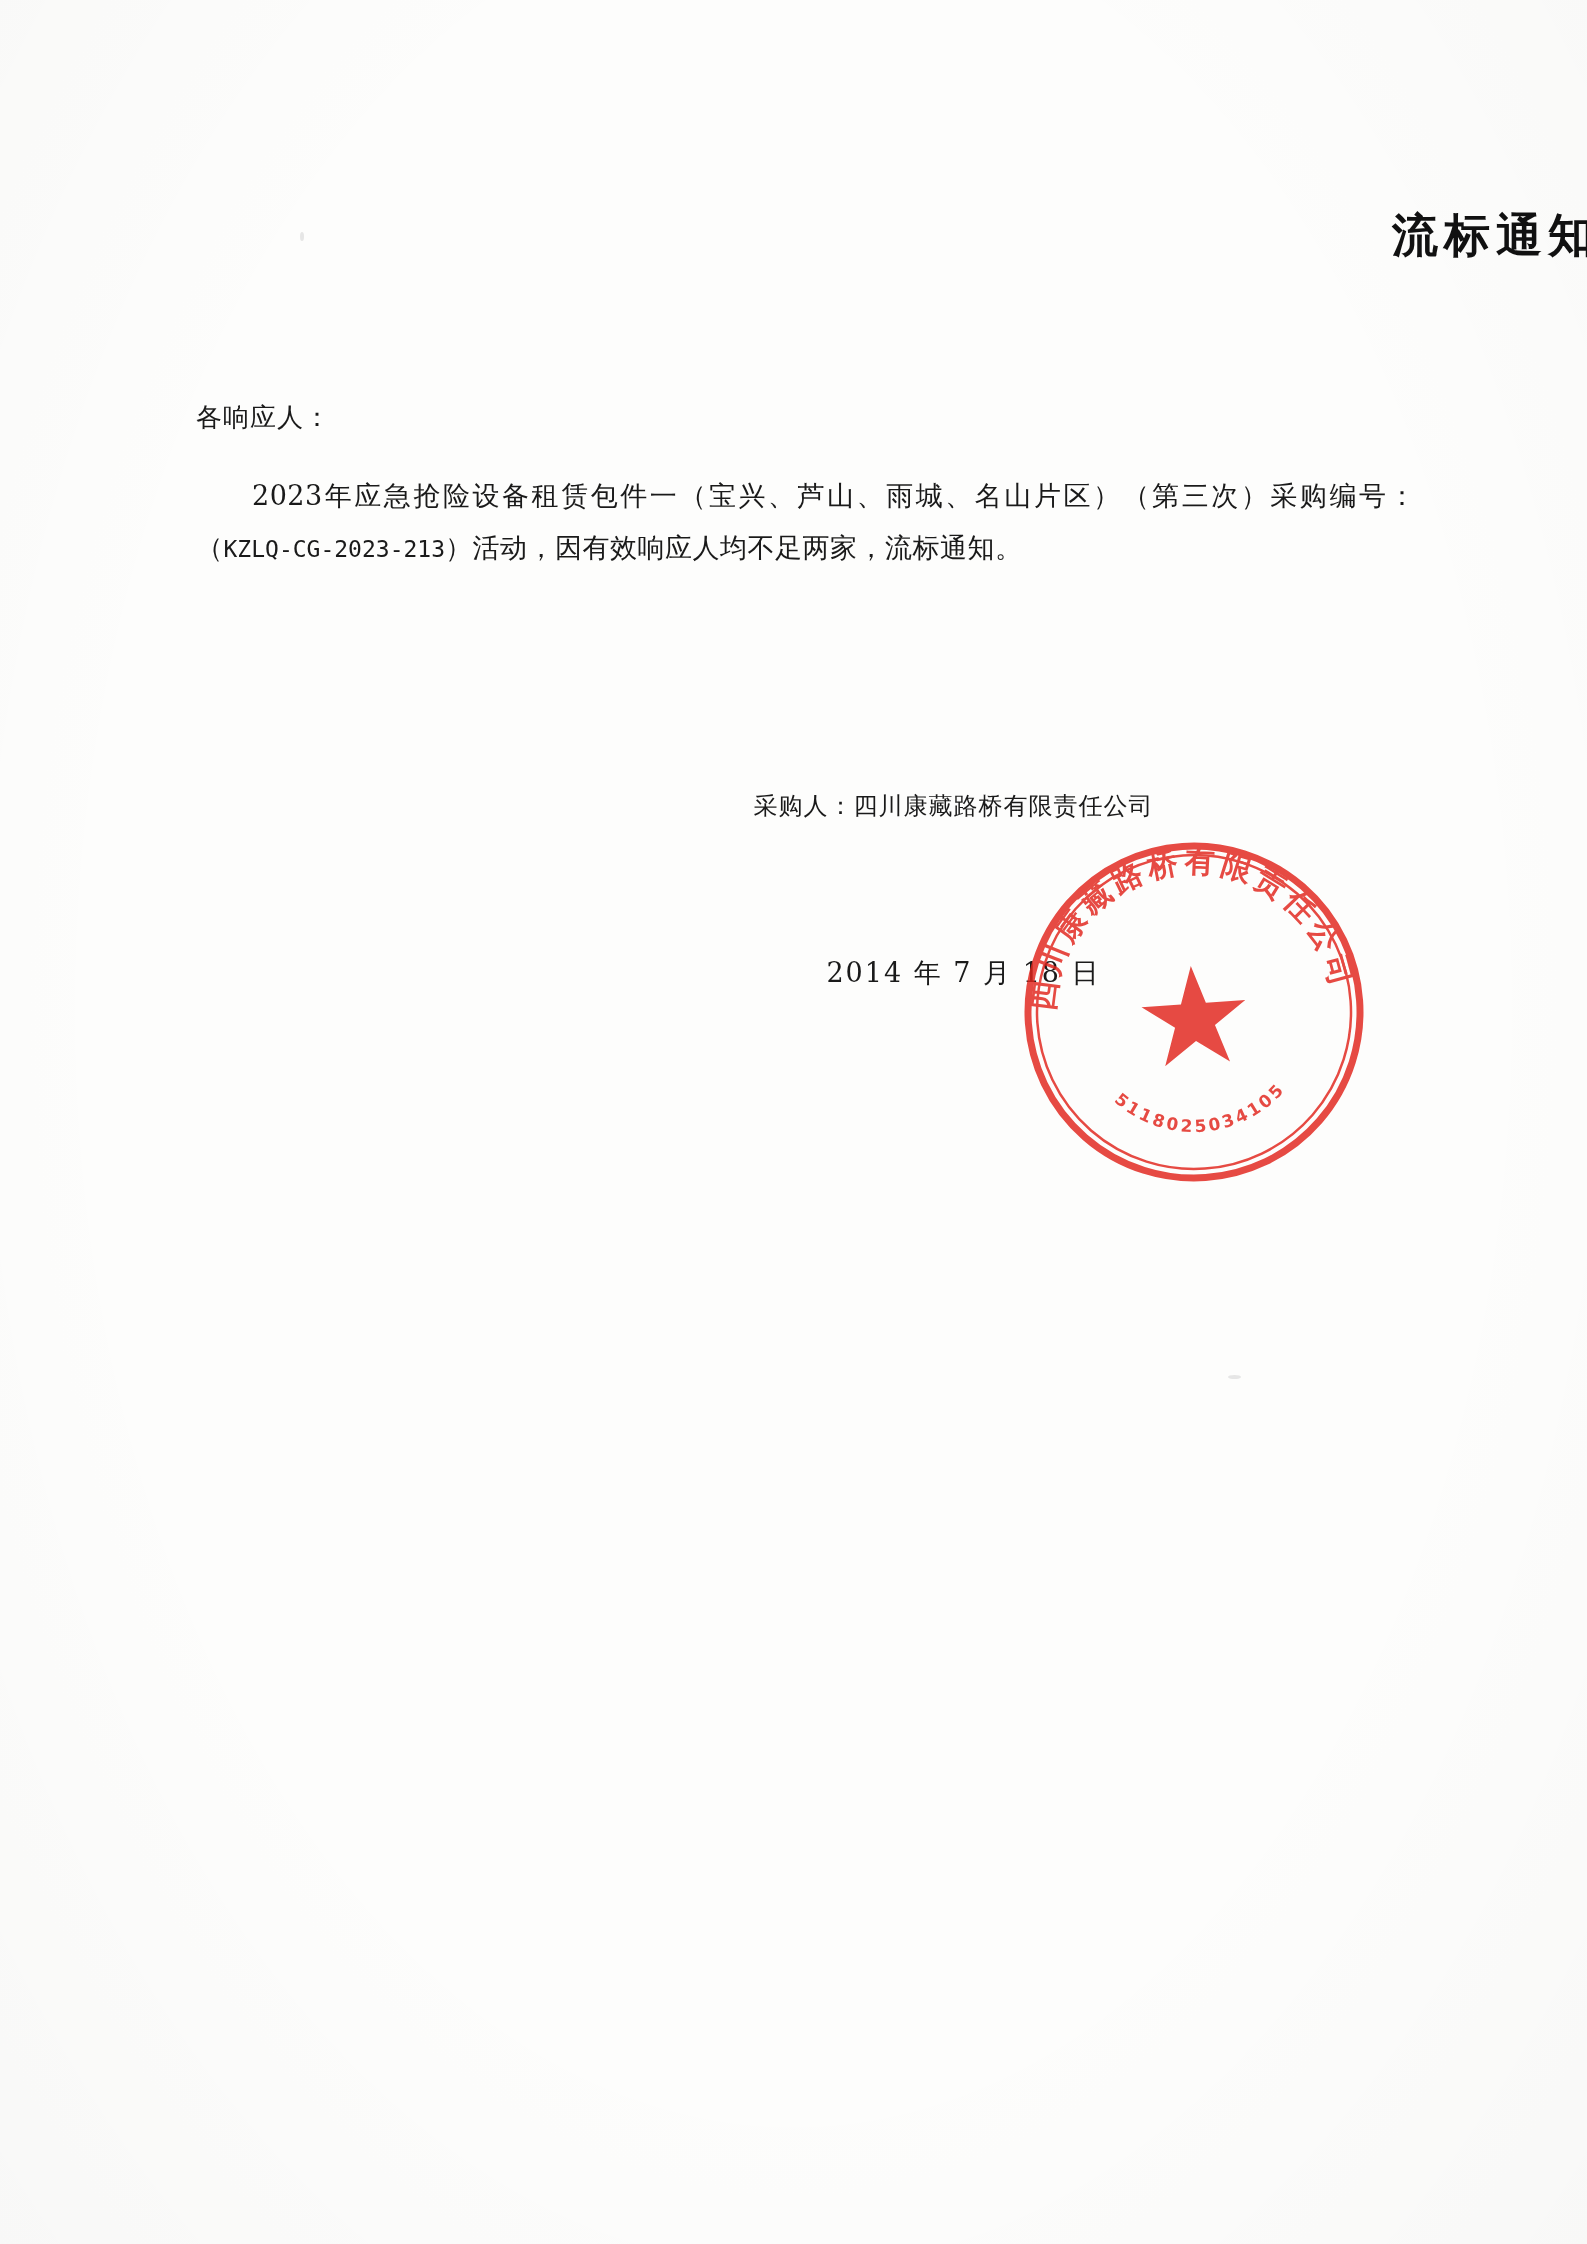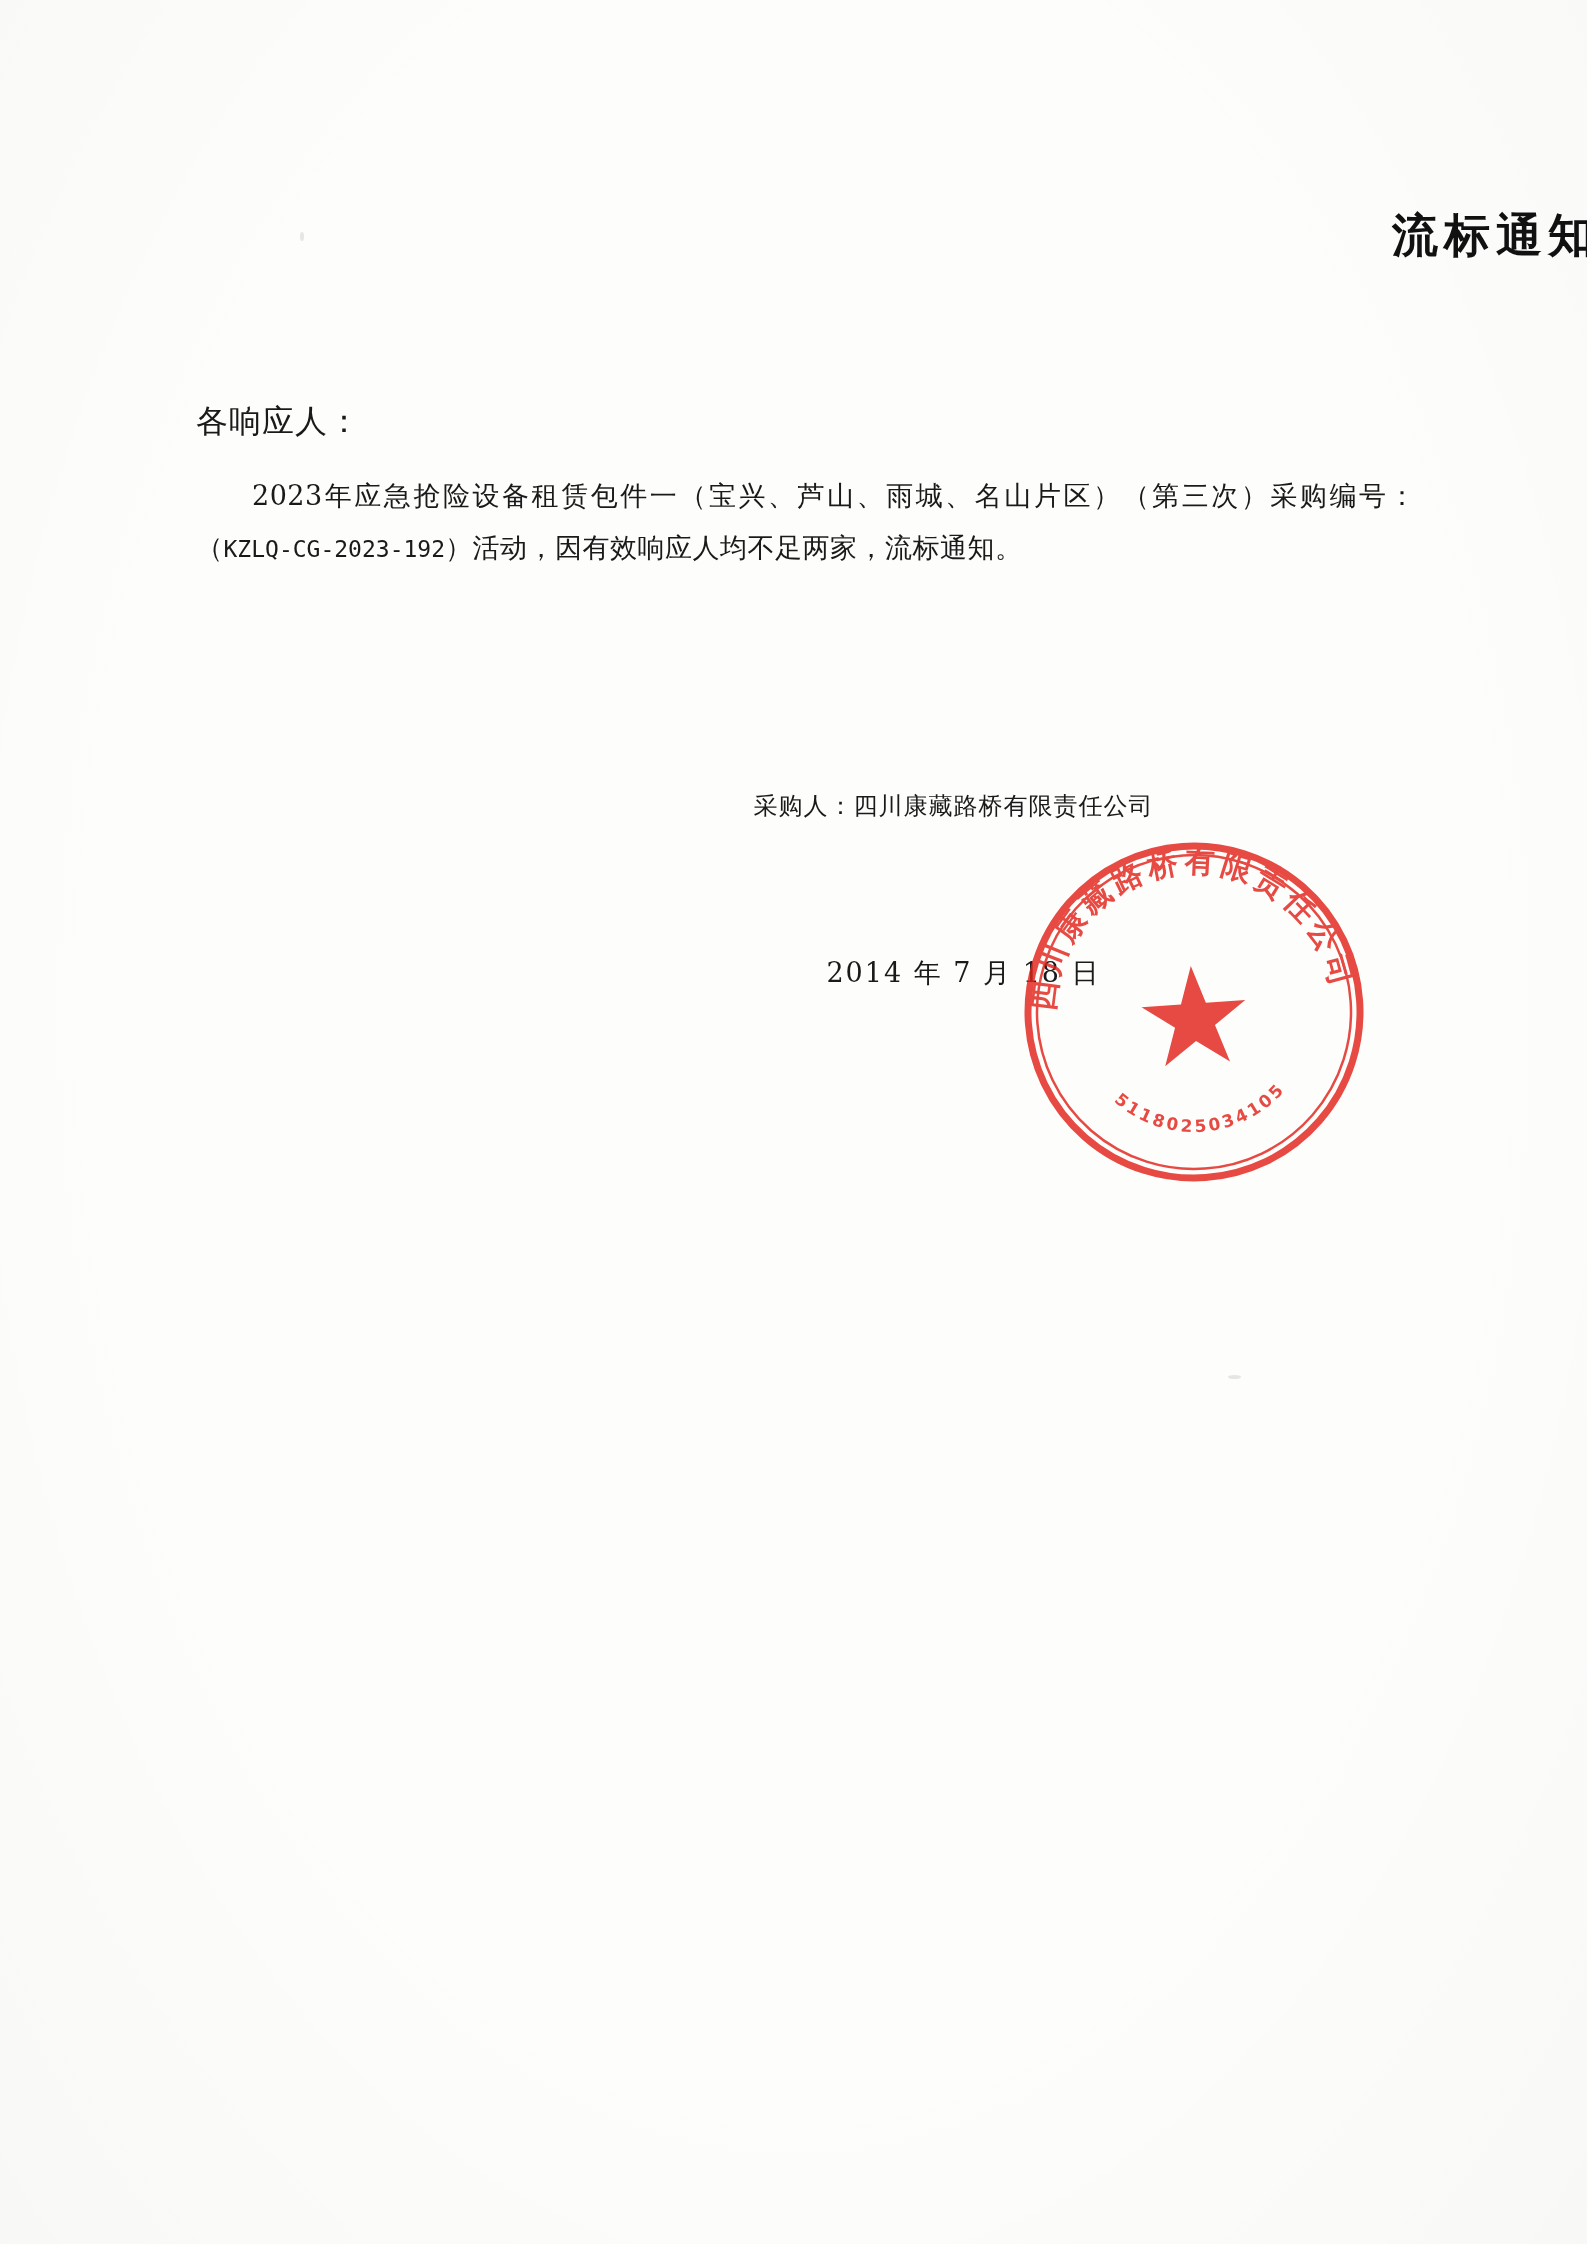--- a/index.html
+++ b/index.html
@@ -44,21 +44,21 @@
     letter-spacing: 6px;
     color: #111;
     margin-left: 13px;
   }
 
   .salutation {
     position: absolute;
     top: 400px;
     left: 196px;
     font-family: "DejaVu Serif", serif;
-    font-size: 32px;
+    font-size: 26px;
     letter-spacing: 1px;
     color: #1a1a1a;
   }
 
   .body-text {
     position: absolute;
     top: 470px;
     left: 196px;
     width: 1220px;
     font-family: "DejaVu Serif", serif;
@@ -139,21 +139,21 @@
 </head>
 <body>
 
 <div class="page">
 
   <div class="doc-title">流标通知</div>
 
   <div class="salutation">各响应人：</div>
 
   <div class="body-text">
-    <span>2023年应急抢险设备租赁包件一（宝兴、芦山、雨城、名山片区）（第三次）采购编号：（</span><span class="code">KZLQ-CG-2023-192</span><span>）活动，因有效响应人均不足两家，流标通知。</span>
+    <span>2023年应急抢险设备租赁包件一（宝兴、芦山、雨城、名山片区）（第三次）采购编号：（</span><span class="code">KZLQ-CG-2023-213</span><span>）活动，因有效响应人均不足两家，流标通知。</span>
   </div>
 
   <div class="signer">采购人：四川康藏路桥有限责任公司</div>
 
   <div class="sign-date">2014 年 7 月 18 日</div>
 
   <div class="seal">
     <svg viewBox="0 0 348 348" xmlns="http://www.w3.org/2000/svg">
       <circle class="ring" cx="174" cy="174" r="166"></circle>
       <circle class="ring" cx="174" cy="174" r="157" style="stroke-width:2.5"></circle>

